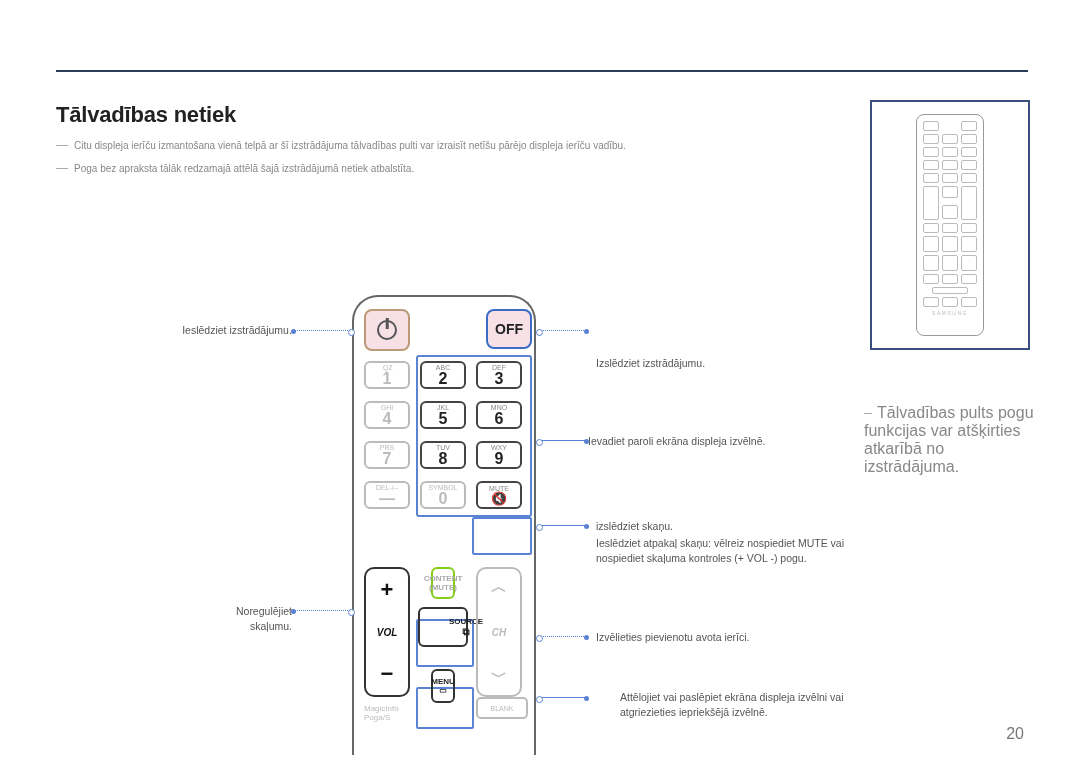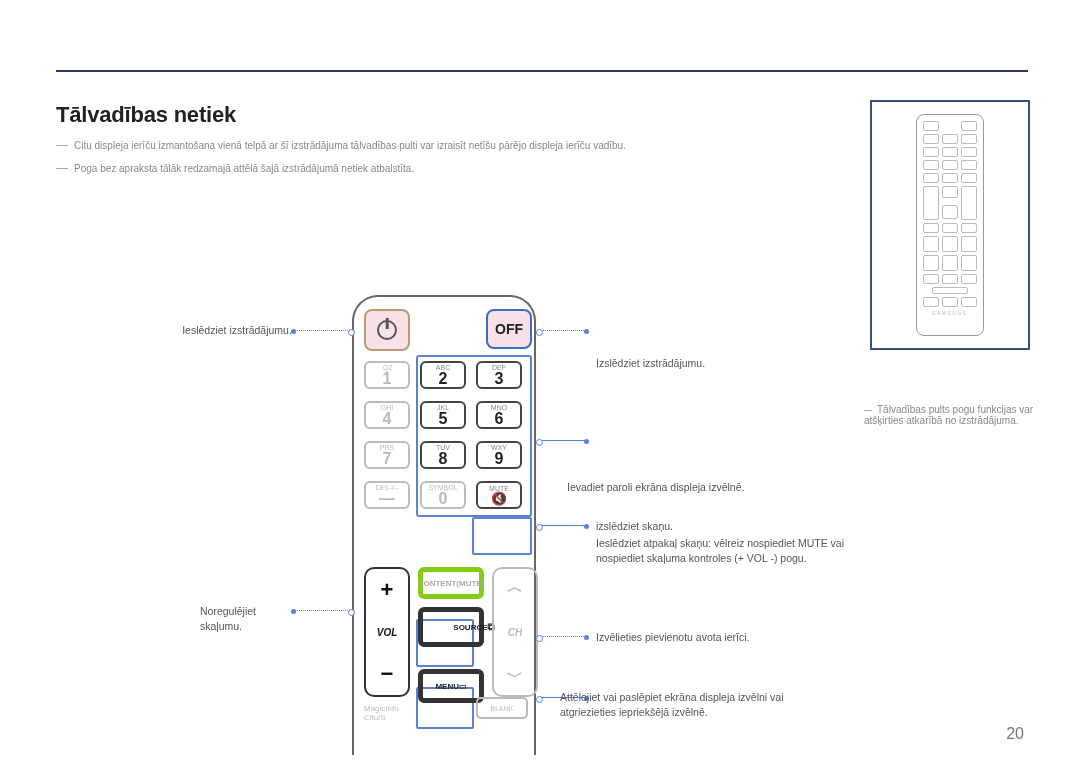--- a/index.html
+++ b/index.html
@@ -126,22 +126,22 @@
     font-size:18px; font-weight:800; color:#111;
   }
   .rocker.grey { border-color:#bbb; color:#bbb; }
   .rocker .mid { font-size:10px; font-weight:800;font-style:italic; }
   .rocker .sym { font-size:22px; line-height:1; }
   .chev { font-size:16px; line-height:1; }
   .mid-stack {
     display:flex; flex-direction:column; gap:8px; align-items:center;
   }
   .sbtn {
-    width:66px; height:32px; border:5px solid #84cc16; border-radius:6px;
-    display:flex; flex-direction:row; align-items:center; justify-content:center;
+    width:24px; height:32px; border:2px solid #84cc16; border-radius:6px;
+    display:flex; flex-direction:column; align-items:center; justify-content:center;
     font-size:8px; color:#aaa; font-weight:700;
   }
   .sbtn.dark { border-color:#333; color:#222; }
   .source-hl{
     position:absolute; left:64px; top:324px; width:58px; height:48px;
     border:2px solid #5a83d6; border-radius:2px;
   }
   .menu-hl{
     position:absolute; left:64px; top:392px; width:58px; height:42px;
     border:2px solid #5a83d6; border-radius:2px;
@@ -186,21 +186,21 @@
     background:#fff;
     padding:6px;
   }
   .thumb-remote .trow { display:flex; gap:3px; margin-bottom:3px; justify-content:center;}
   .tb { width:16px; height:10px; border:1px solid #bbb; border-radius:2px; }
   .tb.tall{ height:34px; }
   .tb.wide{ width:36px; }
   .tb.lg { height:16px; }
   .thumb-brand { text-align:center; font-size:5px; color:#bbb; letter-spacing:1.5px; margin-top:3px;}
   .thumb-note {
-    position:absolute; left:864px; top:404px; font-size:10px; color:#888; width:170px;
+    position:absolute; left:864px; top:404px; font-size:16px; color:#888; width:170px;
   }
   .thumb-note .dash{width:8px;height:1px;background:#aaa;display:inline-block;vertical-align:middle;margin-right:5px;}
 
   .page-num {
     position:absolute; right:56px; bottom:20px;
     font-size:16px; color:#777; font-weight:300;
   }
 </style>
 </head>
 <body>
@@ -312,46 +312,46 @@
     </div>
     <div class="rocker grey">
       <span class="chev">︿</span>
       <span class="mid">CH</span>
       <span class="chev">﹀</span>
     </div>
   </div>
 
   <div class="magic">
     <span>MagicInfo</span><br>
-    <span>Citu/S</span>
+    <span>Poga/S</span>
   </div>
   <div class="blank">BLANK</div>
 </div>
 
 <div class="leader left dotted" style="top:330px; left:294px; width:56px;"></div>
 <div class="callout" style="top:323px; left:182px; text-align:center; width:110px;">Ieslēdziet izstrādājumu.</div>
 
 <div class="leader left dotted" style="top:610px; left:294px; width:56px;"></div>
-<div class="callout" style="top:604px; left:200px; text-align:left; width:92px;">Noregulējiet skaļumu.</div>
+<div class="callout" style="top:604px; left:200px; text-align:right; width:92px;">Noregulējiet skaļumu.</div>
 
 <div class="leader right dotted" style="top:330px; left:541px; width:45px;"></div>
 <div class="callout" style="top:336px; left:596px;margin-top:20px;">Izslēdziet izstrādājumu.</div>
 
 <div class="leader right" style="top:440px; left:541px; width:45px;"></div>
-<div class="callout" style="top:434px; left:567px;margin-top:46px;">Ievadiet paroli ekrāna displeja izvēlnē.</div>
+<div class="callout" style="top:434px; left:588px;">Ievadiet paroli ekrāna displeja izvēlnē.</div>
 
 <div class="leader right" style="top:525px; left:541px; width:45px;"></div>
 <div class="callout" style="top:519px; left:596px;">izslēdziet skaņu.</div>
 <div class="callout" style="top:536px; left:596px; width:260px;">Ieslēdziet atpakaļ skaņu: vēlreiz nospiediet MUTE vai nospiediet skaļuma kontroles (+ VOL -) pogu.</div>
 
 <div class="leader right dotted" style="top:636px; left:541px; width:45px;"></div>
 <div class="callout" style="top:630px; left:596px;">Izvēlieties pievienotu avota ierīci.</div>
 
 <div class="leader right" style="top:697px; left:541px; width:45px;"></div>
-<div class="callout" style="top:690px; left:560px; width:250px;">Attēlojiet vai paslēpiet ekrāna displeja izvēlni vai atgriezieties iepriekšējā izvēlnē.</div>
+<div class="callout" style="top:690px; left:620px; width:250px;">Attēlojiet vai paslēpiet ekrāna displeja izvēlni vai atgriezieties iepriekšējā izvēlnē.</div>
 
 <div class="thumb-wrap">
   <div class="thumb-remote">
     <div class="trow">
         <div class="tb"></div>
         <div style="width:16px;"></div>
         <div class="tb"></div>
       </div>
     <div class="trow">
         <div class="tb"></div>

